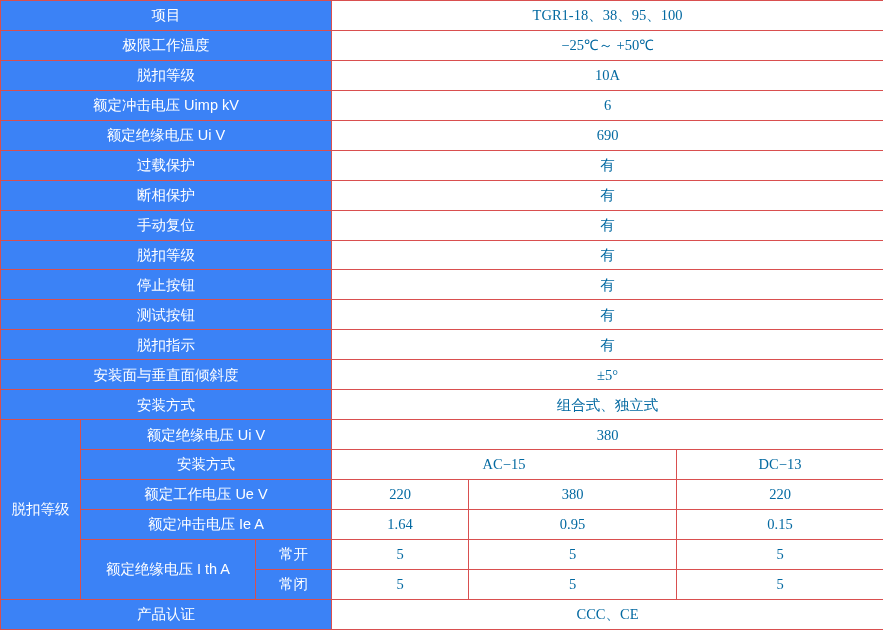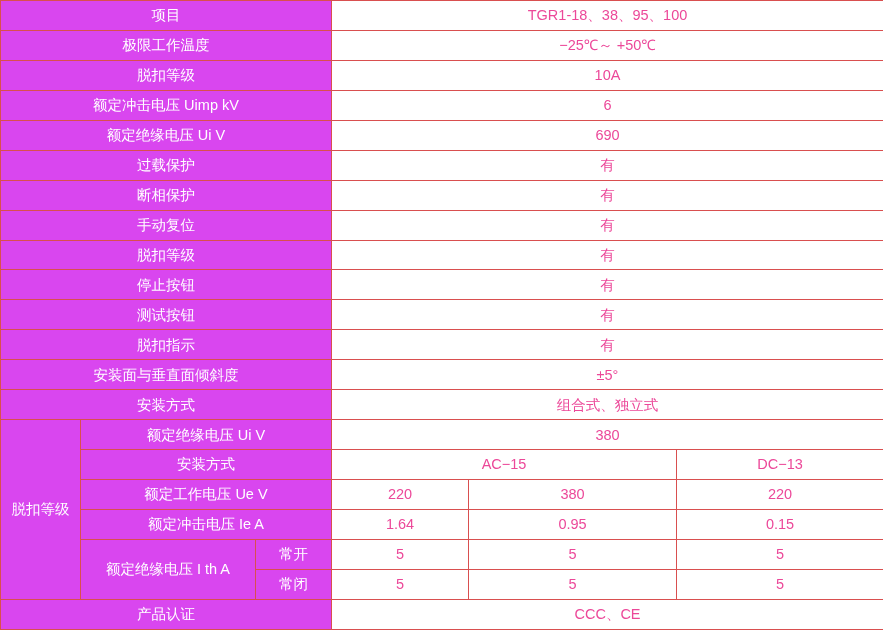--- a/index.html
+++ b/index.html
@@ -20,28 +20,29 @@
   #spec-table td {
     border: 1px solid #d94f4f;
     text-align: center;
     vertical-align: middle;
     font-size: 14.5px;
     padding: 0;
     line-height: 1.25;
     box-sizing: border-box;
   }
   td.label {
-    background: #d946ef;
+    background: #3b82f6;
     color: #ffffff;
     font-size: 15px;
   }
   td.value {
     background: #ffffff;
-    color: #ec4899;
+    color: #0369a1;
     font-size: 14.5px;
+    font-family: Liberation Serif, serif;
   }
 </style>
 </head>
 <body>
 
 <table id="spec-table">
   <colgroup>
     <col style="width:80px">
     <col style="width:175px">
     <col style="width:76px">

